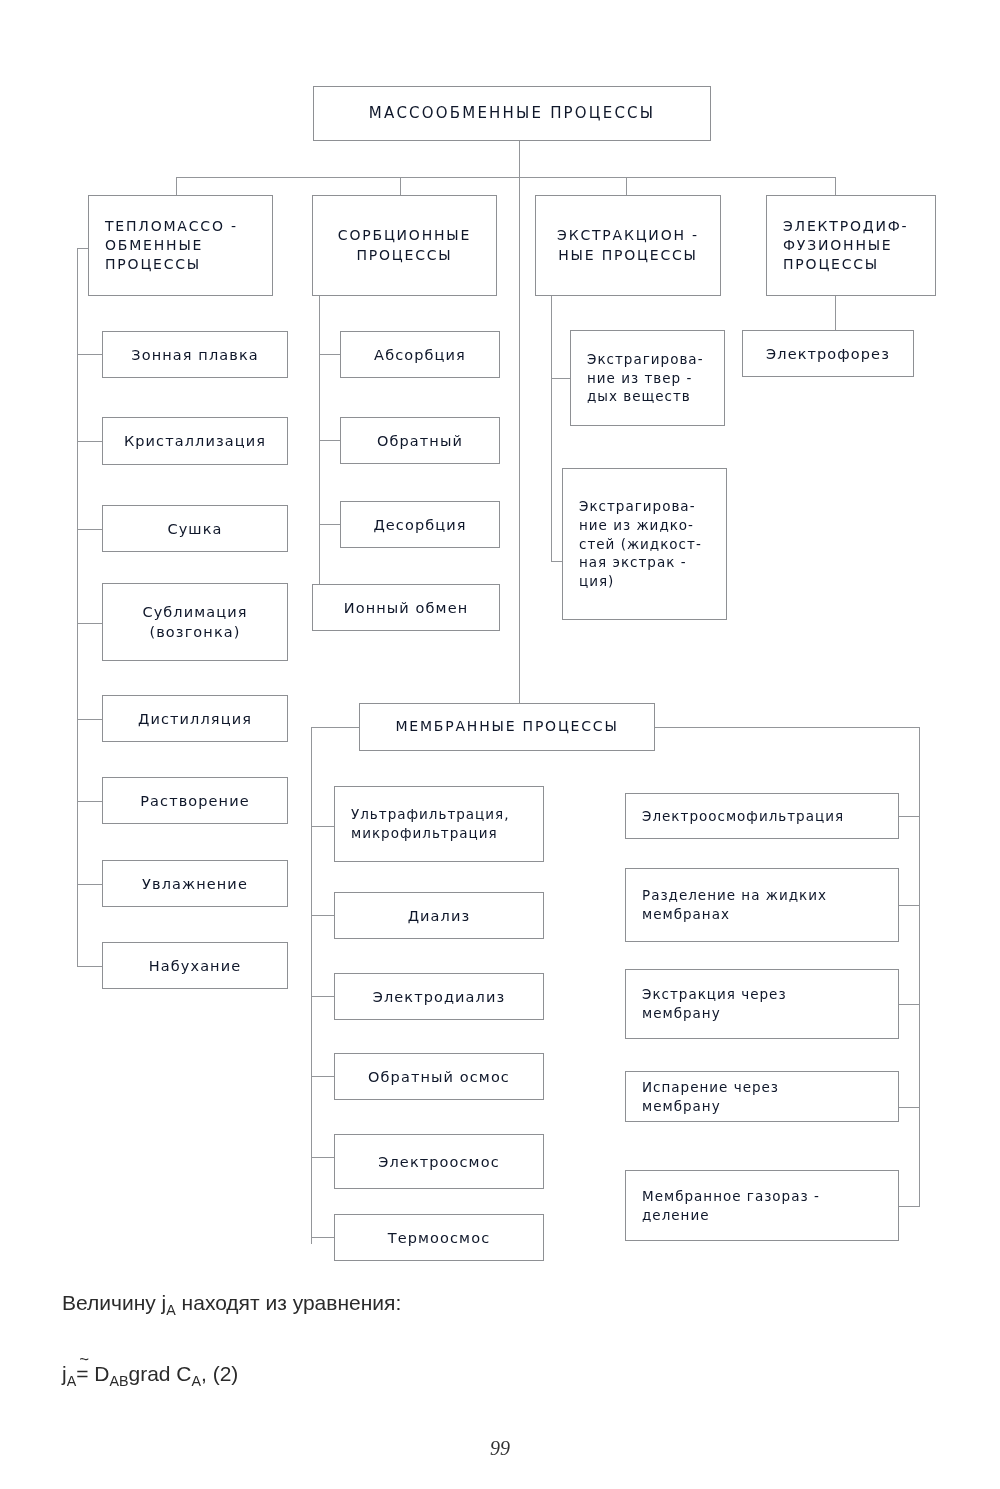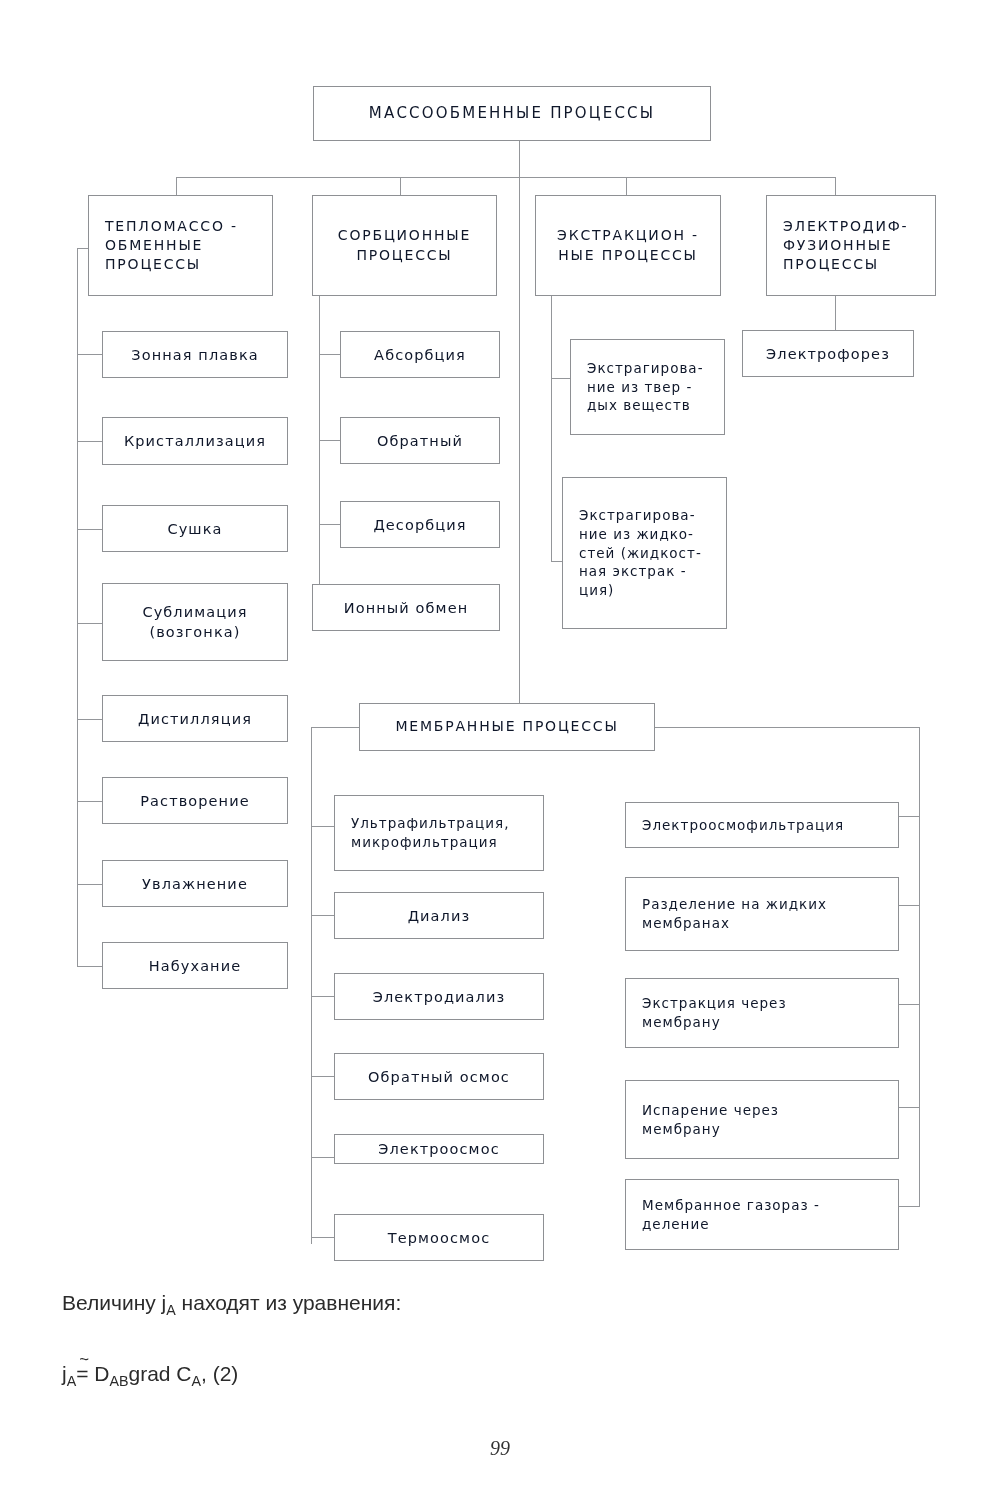--- a/index.html
+++ b/index.html
@@ -31,21 +31,21 @@
   .box.left{justify-content:flex-start;text-align:left;}
   .cap{
     letter-spacing:2.2px;
     font-size:15px;
   }
   .cap2{
     letter-spacing:1.8px;
     font-size:14px;
   }
   .leaf{font-size:14.5px;}
-  .leaf-sm{font-size:13.5px;letter-spacing:1.0px;margin-top:9px;}
+  .leaf-sm{font-size:13.5px;letter-spacing:1.0px;}
   .pad-l{padding-left:16px;}
 
   
   .ln{position:absolute;background:#94969a;z-index:1;}
   .lnh{height:1.3px;}
   .lnv{width:1.3px;}
 
   
   .ftxt{
     position:absolute;
@@ -170,38 +170,38 @@
   <div class="ln lnh" style="left:311px;top:915px;width:24px;"></div>
   <div class="box center leaf" style="left:334px;top:892px;width:210px;height:47px;">Диализ</div>
 
   <div class="ln lnh" style="left:311px;top:996px;width:24px;"></div>
   <div class="box center leaf" style="left:334px;top:973px;width:210px;height:47px;">Электродиализ</div>
 
   <div class="ln lnh" style="left:311px;top:1076px;width:24px;"></div>
   <div class="box center leaf" style="left:334px;top:1053px;width:210px;height:47px;">Обратный осмос</div>
 
   <div class="ln lnh" style="left:311px;top:1157px;width:24px;"></div>
-  <div class="box center leaf" style="left:334px;top:1134px;width:210px;height:30px;">Электроосмос</div>
+  <div class="box center leaf" style="left:334px;top:1134px;width:210px;height:55px;">Электроосмос</div>
 
   <div class="ln lnh" style="left:311px;top:1237px;width:24px;"></div>
   <div class="box center leaf" style="left:334px;top:1214px;width:210px;height:47px;">Термоосмос</div>
 
   <div class="ln lnh" style="left:898px;top:816px;width:22px;"></div>
   <div class="box left leaf-sm pad-l" style="left:625px;top:793px;width:274px;height:46px;">Электроосмофильтрация</div>
 
   <div class="ln lnh" style="left:898px;top:905px;width:22px;"></div>
   <div class="box left leaf-sm pad-l" style="left:625px;top:868px;width:274px;height:74px;">Разделение на жидких
 мембранах</div>
 
   <div class="ln lnh" style="left:898px;top:1004px;width:22px;"></div>
   <div class="box left leaf-sm pad-l" style="left:625px;top:969px;width:274px;height:70px;">Экстракция через
 мембрану</div>
 
   <div class="ln lnh" style="left:898px;top:1107px;width:22px;"></div>
-  <div class="box left leaf-sm pad-l" style="left:625px;top:1071px;width:274px;height:79px;">Испарение через
+  <div class="box left leaf-sm pad-l" style="left:625px;top:1071px;width:274px;height:51px;">Испарение через
 мембрану</div>
 
   <div class="ln lnh" style="left:898px;top:1206px;width:22px;"></div>
   <div class="box left leaf-sm pad-l" style="left:625px;top:1170px;width:274px;height:71px;">Мембранное   газораз -
 деление</div>
 
   <div class="ftxt" style="left:62px;top:1291px;">
     <span>Величину j</span><sub>A</sub><span> находят из уравнения:</span>
   </div>
 

